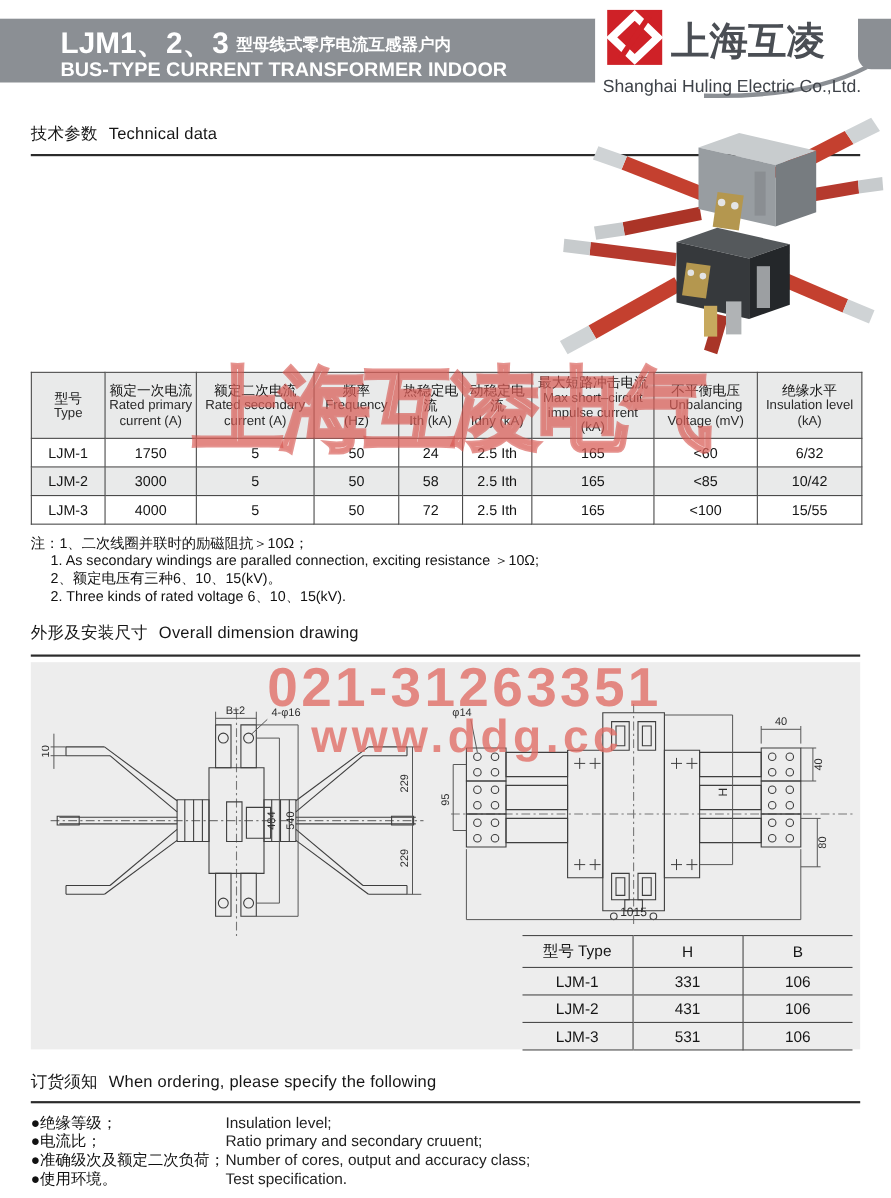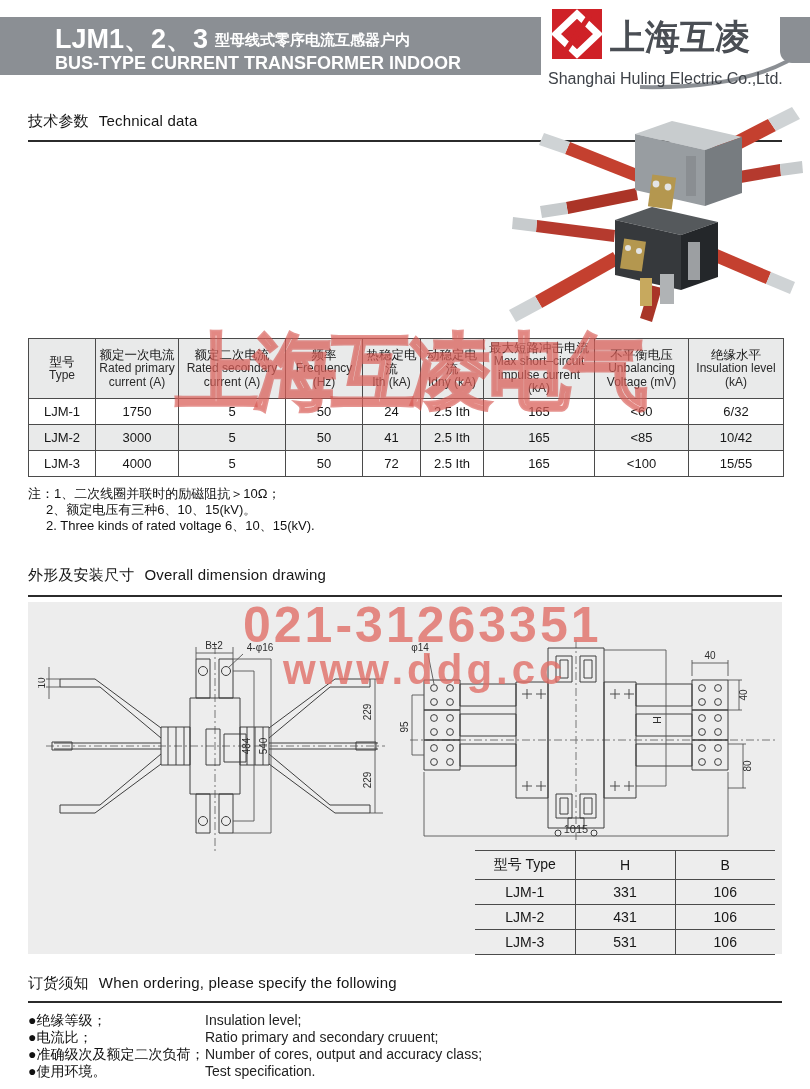--- a/index.html
+++ b/index.html
@@ -202,21 +202,21 @@
         <td>2.5 Ith</td>
         <td>165</td>
         <td>&lt;60</td>
         <td>6/32</td>
       </tr>
       <tr class="shade">
         <td>LJM-2</td>
         <td>3000</td>
         <td>5</td>
         <td>50</td>
-        <td>41</td>
+        <td>58</td>
         <td>2.5 Ith</td>
         <td>165</td>
         <td>&lt;85</td>
         <td>10/42</td>
       </tr>
       <tr>
         <td>LJM-3</td>
         <td>4000</td>
         <td>5</td>
         <td>50</td>
@@ -226,20 +226,21 @@
         <td>&lt;100</td>
         <td>15/55</td>
       </tr>
     </tbody>
   </table>
 
   <div class="wm wm-brand">上海互凌电气</div>
 
   <div class="notes">
     <div>注：1、二次线圈并联时的励磁阻抗＞10Ω；</div>
+    <div class="ind">1. As secondary windings are paralled connection, exciting resistance ＞10Ω;</div>
     <div class="ind">2、额定电压有三种6、10、15(kV)。</div>
     <div class="ind">2. Three kinds of rated voltage 6、10、15(kV).</div>
   </div>
 
   <div class="sec-head" style="top:566px;">
     <span class="cn">外形及安装尺寸</span><span class="en">Overall dimension drawing</span>
   </div>
   <div class="sec-rule" style="top:595px;"></div>
 
   <div class="draw-box"></div>

